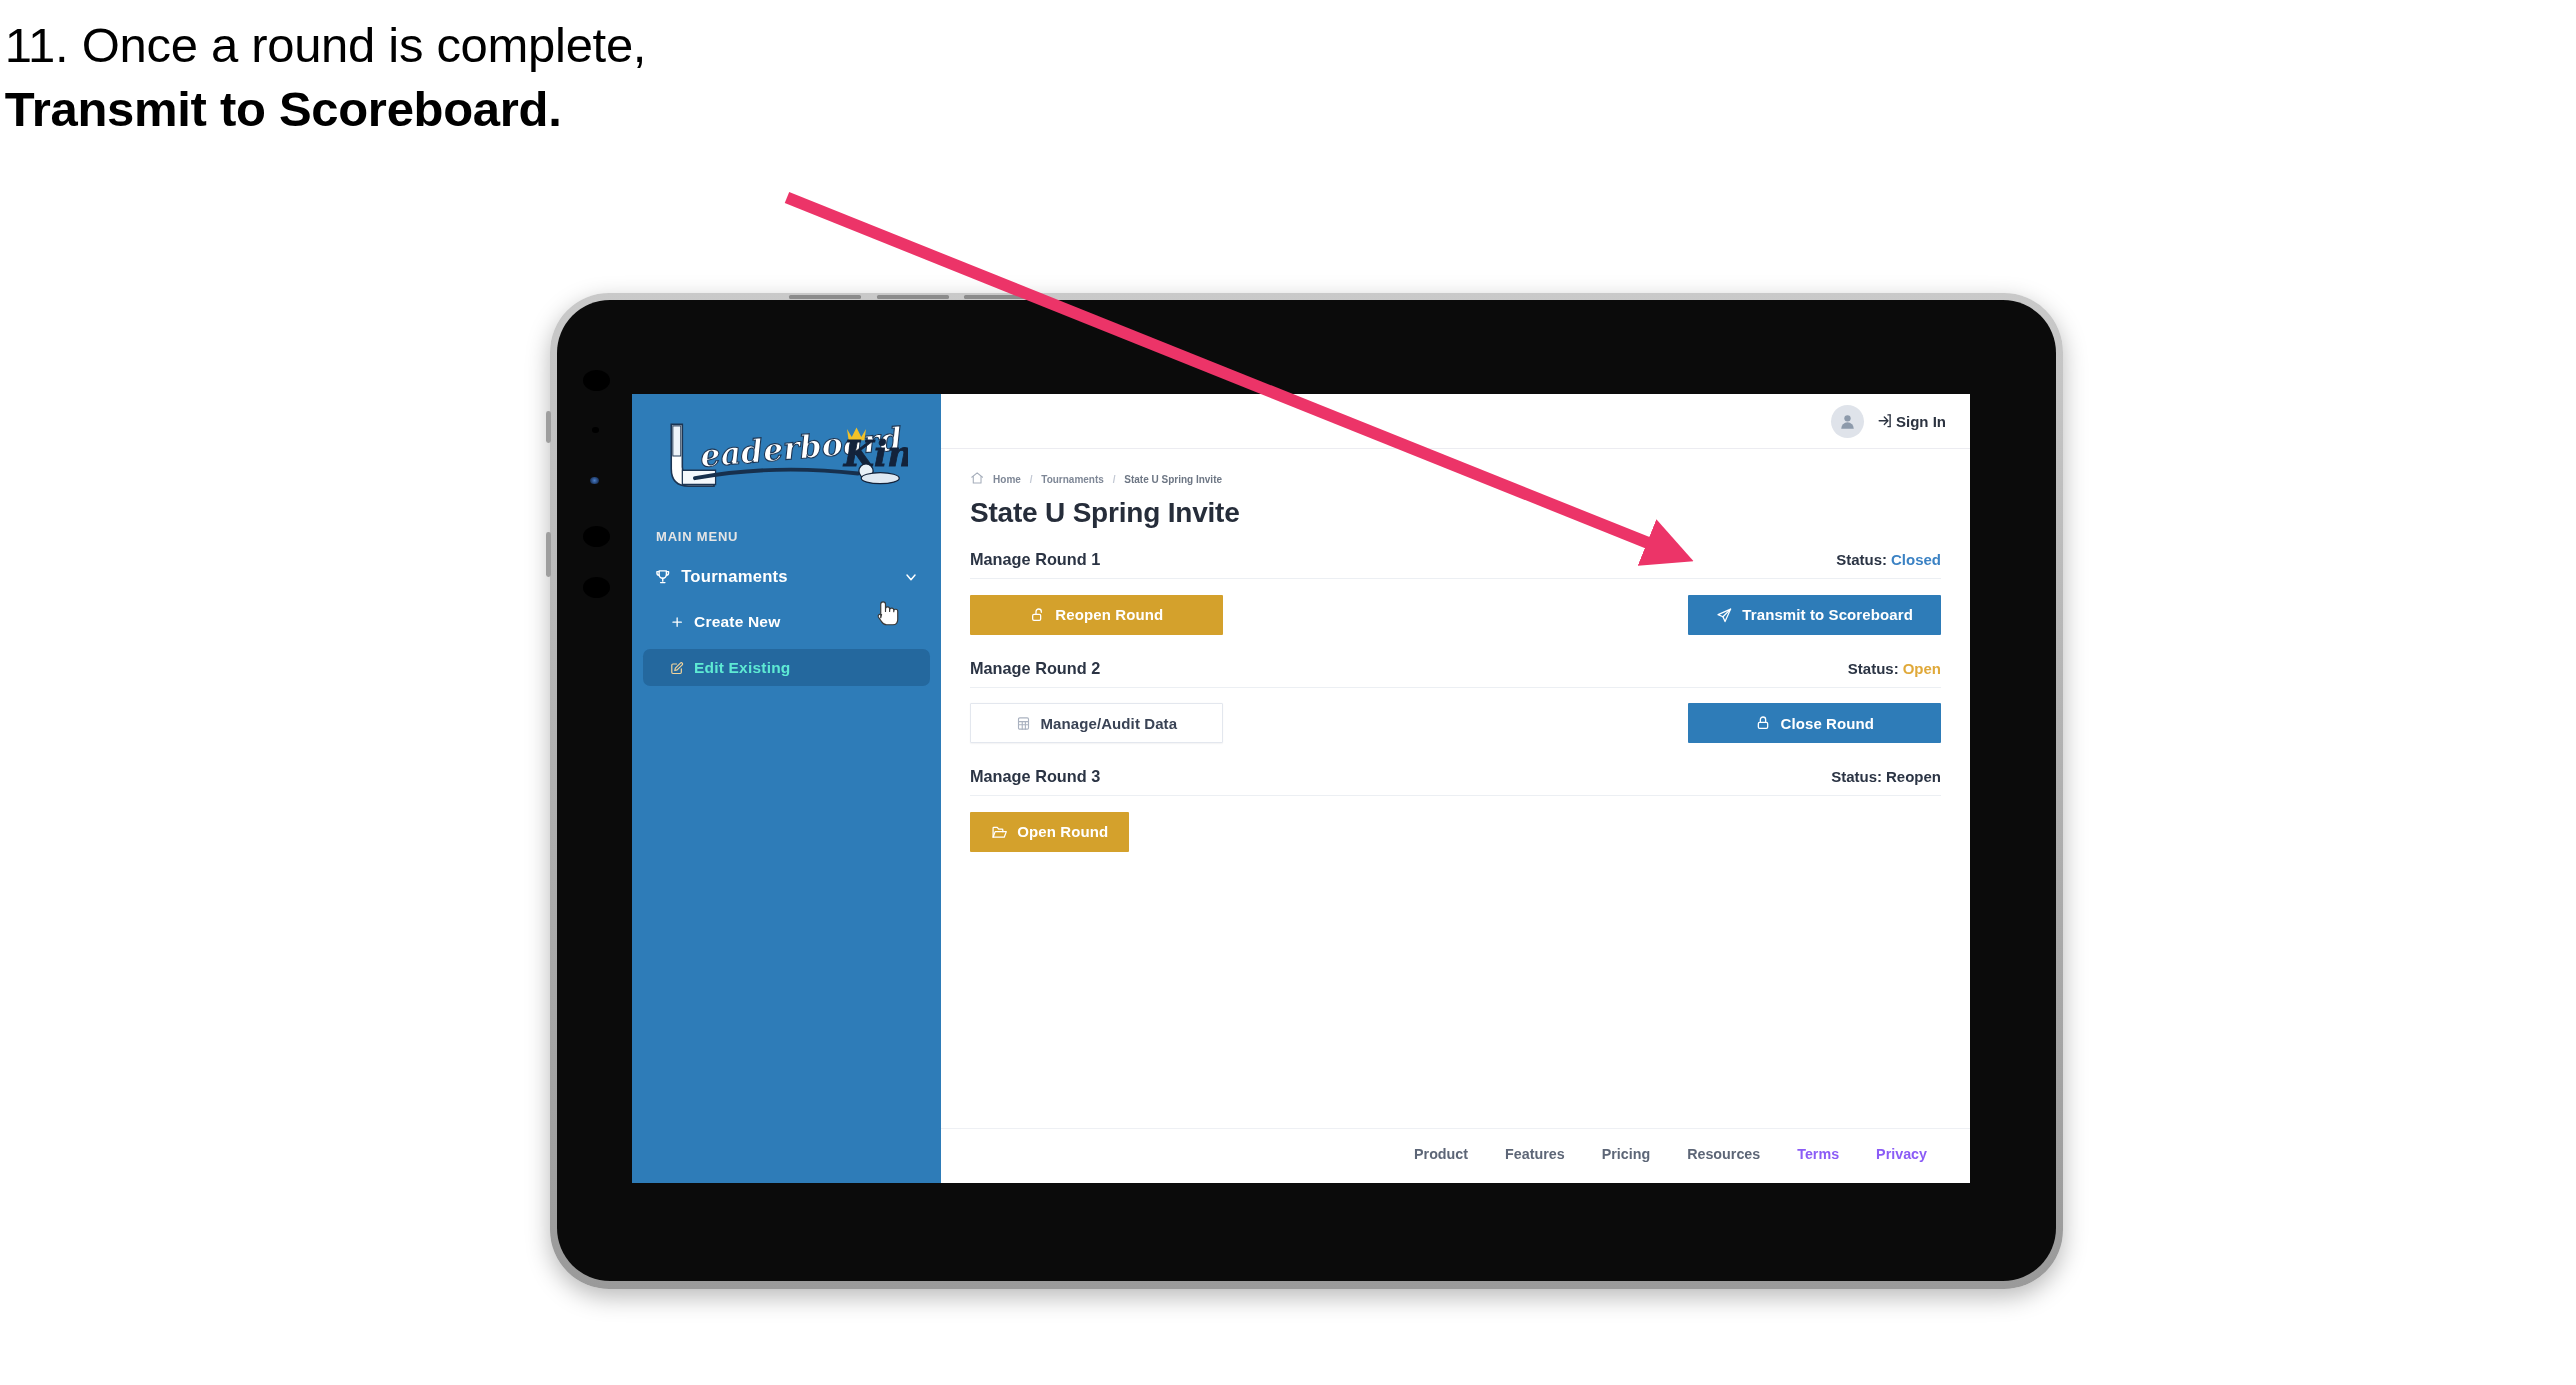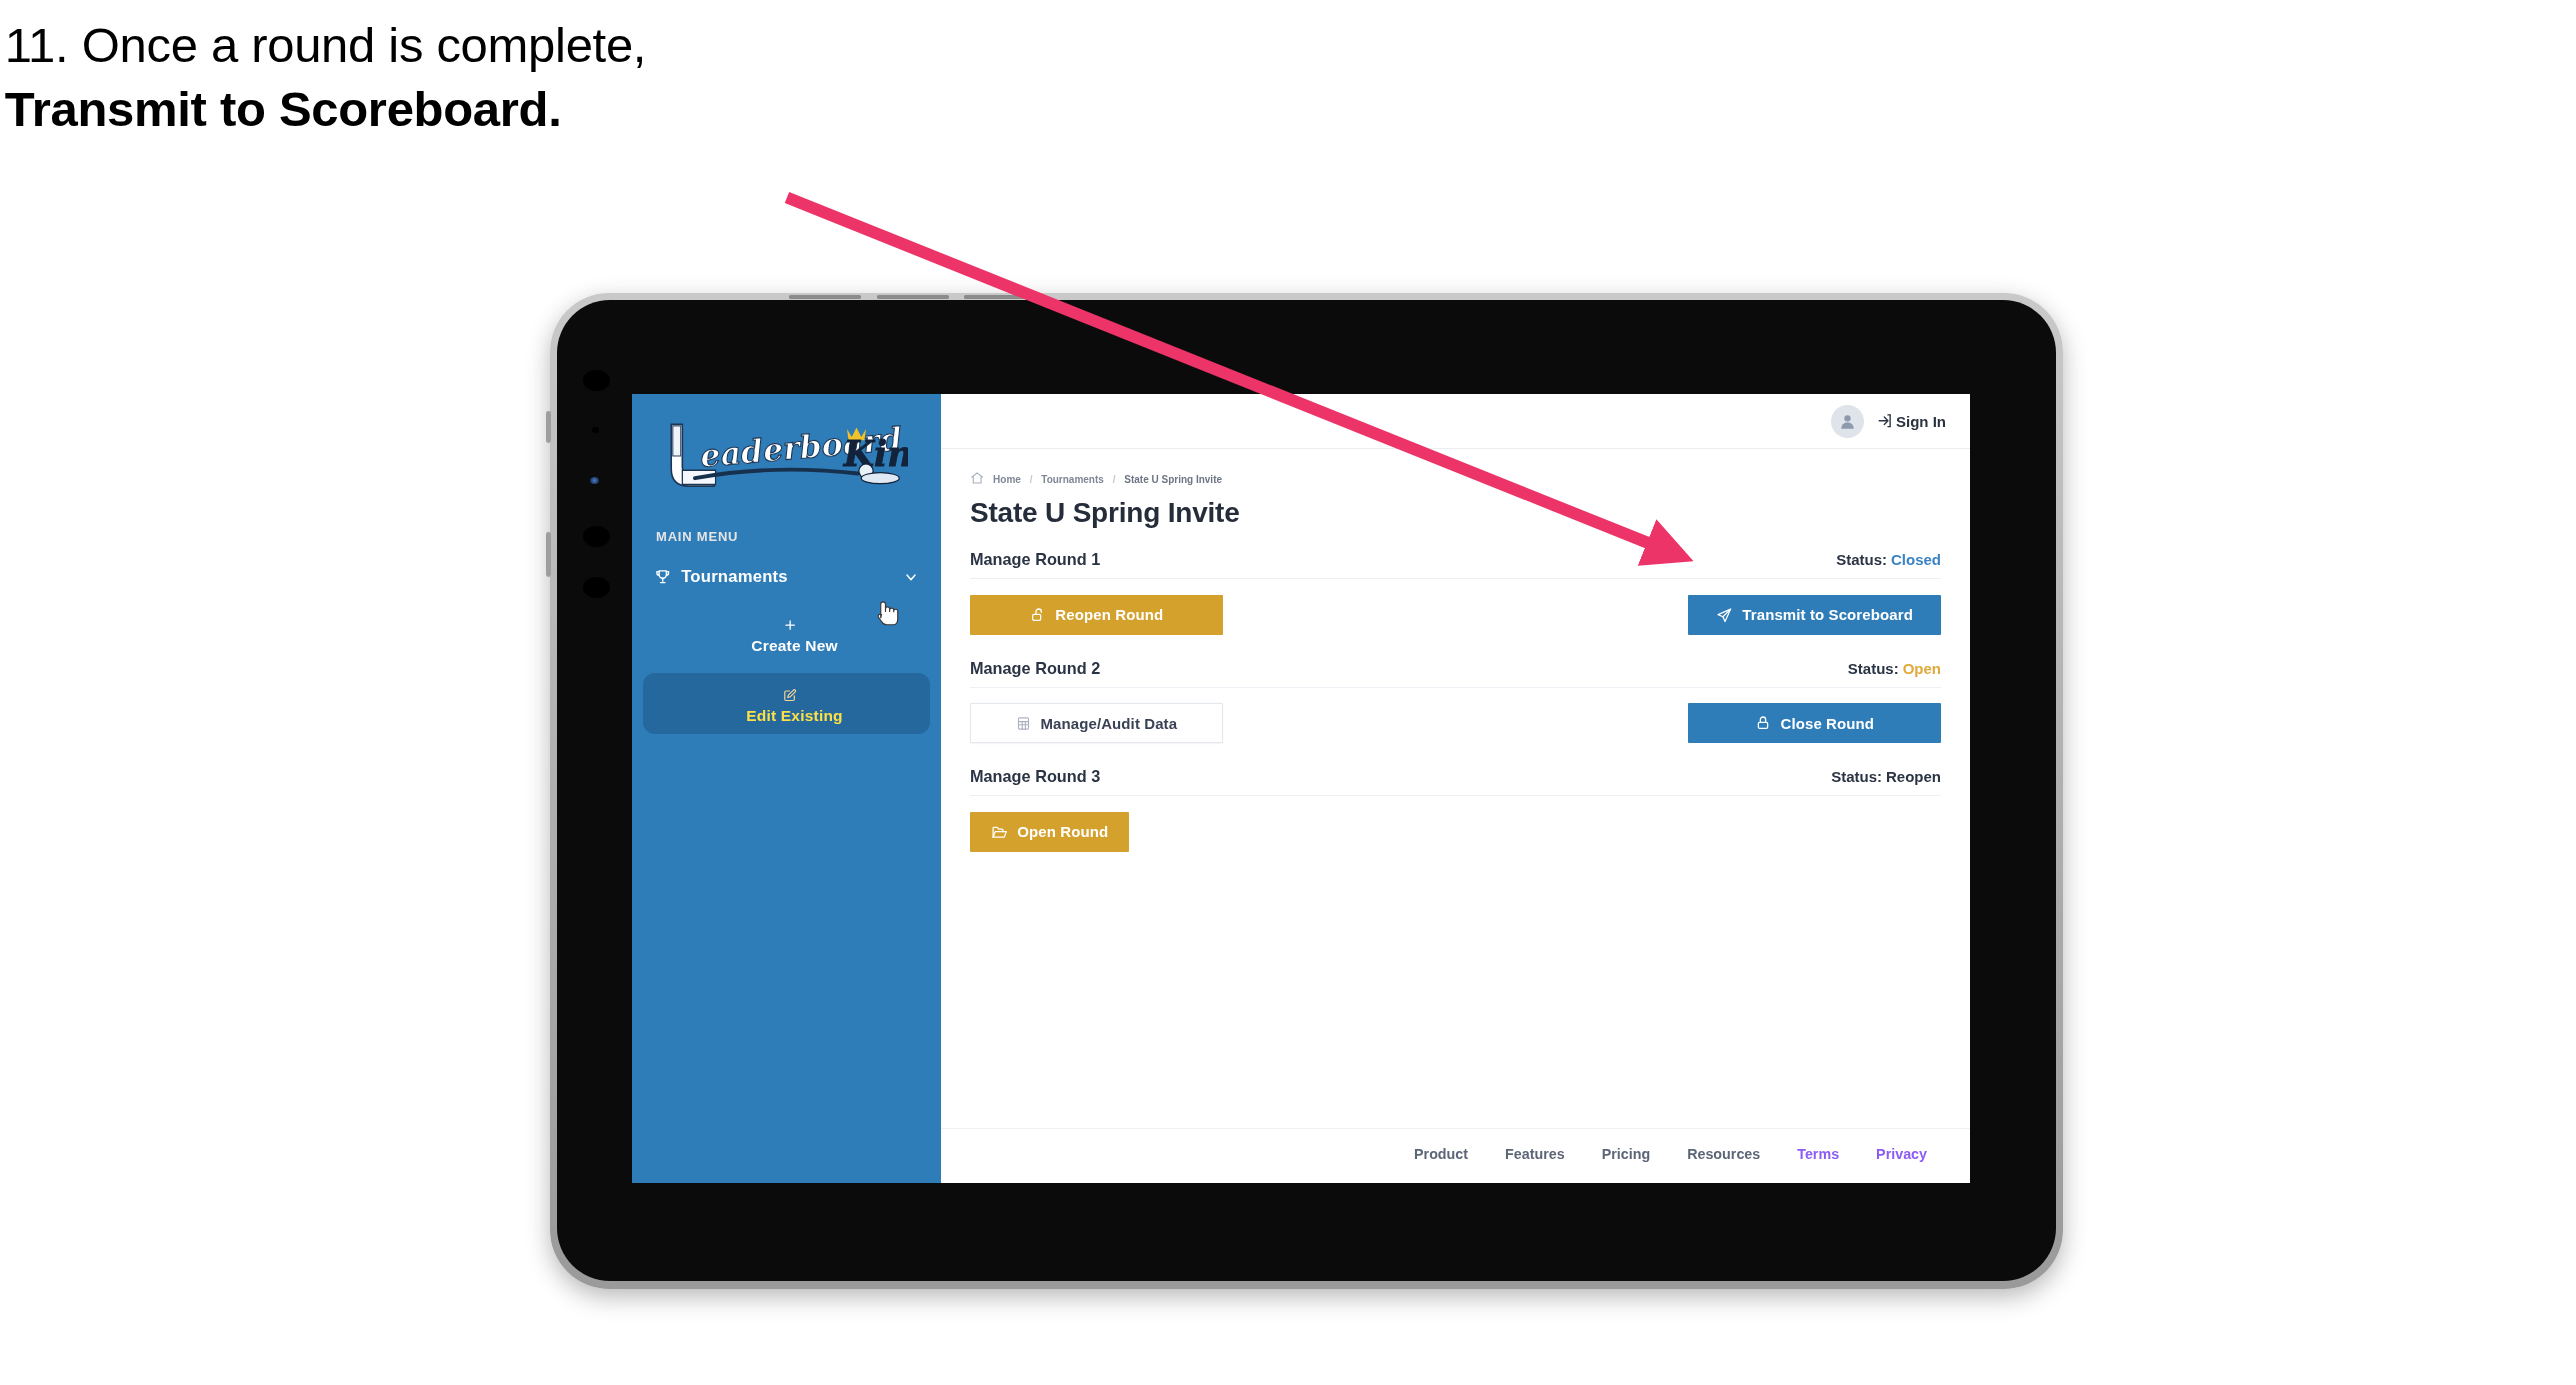--- a/index.html
+++ b/index.html
@@ -140,26 +140,24 @@
   .sub-row {
     display: flex;
     align-items: center;
     margin: 8px 11px 0 11px;
     padding: 9.6px 11px 9.6px 27px;
     border-radius: 7.2px;
     font-size: 15.5px;
     font-weight: 700;
     color: #ffffff;
     letter-spacing: 0.2px;
-    flex-direction: column;
   }
   .sub-row.active {
     background: #24689E;
-    color: #fde047;
-    border-radius: 12px;
+    color: #5eead4;
   }
   .sub-row .sub-ico {
     width: 24px;
     flex: 0 0 24px;
     display: inline-flex;
     align-items: center;
   }
   #cursor-hand {
     position: absolute;
     left: 240px;

